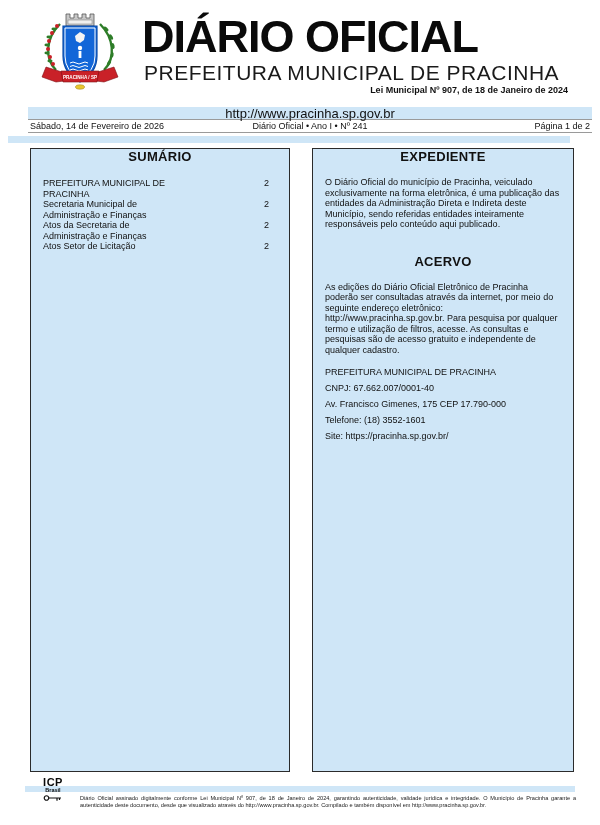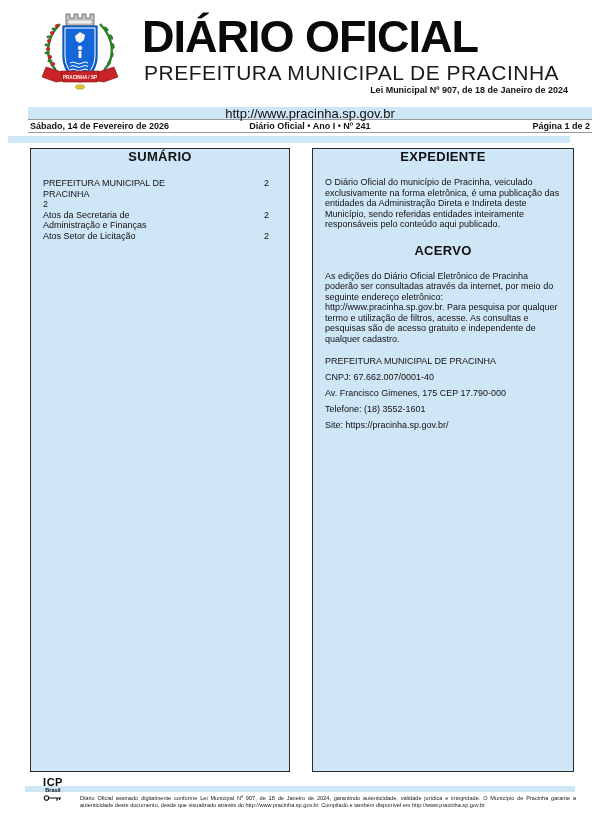--- a/index.html
+++ b/index.html
@@ -22,39 +22,39 @@
   .gazette-subtitle{position:absolute;left:144px;top:61px;width:440px;
     font-size:21px;font-weight:400;letter-spacing:.5px;color:#1a1a1a;}
   .law-ref{position:absolute;right:32px;top:85px;font-size:9px;font-weight:bold;color:#111;}
 
   
   .url-bar{position:absolute;left:28px;right:8px;top:107px;height:13px;
     background:var(--light-blue);border-bottom:1px solid var(--rule-gray);
     text-align:center;font-size:13px;line-height:13px;}
   .info-row{position:absolute;left:28px;right:8px;top:120px;height:13px;
     border-bottom:1px solid var(--rule-gray);font-size:9px;line-height:12px;
-    display:flex;align-items:center;font-weight:bold;}
+    display:flex;align-items:center;}
   .info-row .left{width:33%;text-align:left;padding-left:2px;}
   .info-row .center{width:34%;text-align:center;}
   .info-row .right{width:33%;text-align:right;padding-right:2px;}
   .blue-strip{position:absolute;left:8px;right:30px;top:136px;height:7px;background:var(--light-blue);}
 
   
   .panel{position:absolute;top:148px;height:624px;background:var(--light-blue);
     border:1px solid var(--border-dark);}
   .panel-left{left:30px;width:260px;}
   .panel-right{left:312px;width:262px;padding:0 12px;}
   .panel-title{text-align:center;font-size:13px;font-weight:bold;letter-spacing:.3px;}
   .summary-list{margin:14px 12px 0 12px;}
   .summary-item{display:flex;justify-content:space-between;align-items:flex-start;
     font-size:9px;line-height:10.5px;}
   .summary-item .lbl{width:145px;}
   .summary-item .pg{text-align:right;padding-right:8px;}
   .body-par{font-size:9px;line-height:10.5px;margin-top:13px;}
-  .section-title{text-align:center;font-size:13px;font-weight:bold;margin-top:13px;letter-spacing:.3px;}
+  .section-title{text-align:center;font-size:13px;font-weight:bold;margin-top:24px;letter-spacing:.3px;}
   .entity-lines{margin-top:12px;}
   .entity-lines div{font-size:9px;line-height:10px;margin-bottom:6px;}
 
   
   .footer-strip{position:absolute;left:25px;right:25px;top:786px;height:6px;background:var(--light-blue);}
   .icp-logo{position:absolute;left:36px;top:777px;width:34px;text-align:center;color:#0a0a0a;}
   .icp-logo .t1{font-size:11px;font-weight:900;line-height:10px;letter-spacing:.5px;}
   .icp-logo .t2{font-size:5.5px;font-weight:bold;line-height:6px;}
   .icp-logo svg{display:block;margin:1px auto 0 auto;}
   .footer-text{position:absolute;left:80px;top:795px;width:496px;
@@ -128,20 +128,21 @@
   <div class="blue-strip"></div>
 
   <div class="panel panel-left">
     <div class="panel-title">SUMÁRIO</div>
     <div class="summary-list">
       <div class="summary-item">
         <span class="lbl">PREFEITURA MUNICIPAL DE PRACINHA</span>
         <span class="pg">2</span>
       </div>
       <div class="summary-item">
+        <span class="lbl">Secretaria Municipal de Administração e Finanças</span>
         <span class="pg">2</span>
       </div>
       <div class="summary-item">
         <span class="lbl">Atos da Secretaria de Administração e Finanças</span>
         <span class="pg">2</span>
       </div>
       <div class="summary-item">
         <span class="lbl">Atos Setor de Licitação</span>
         <span class="pg">2</span>
       </div>

